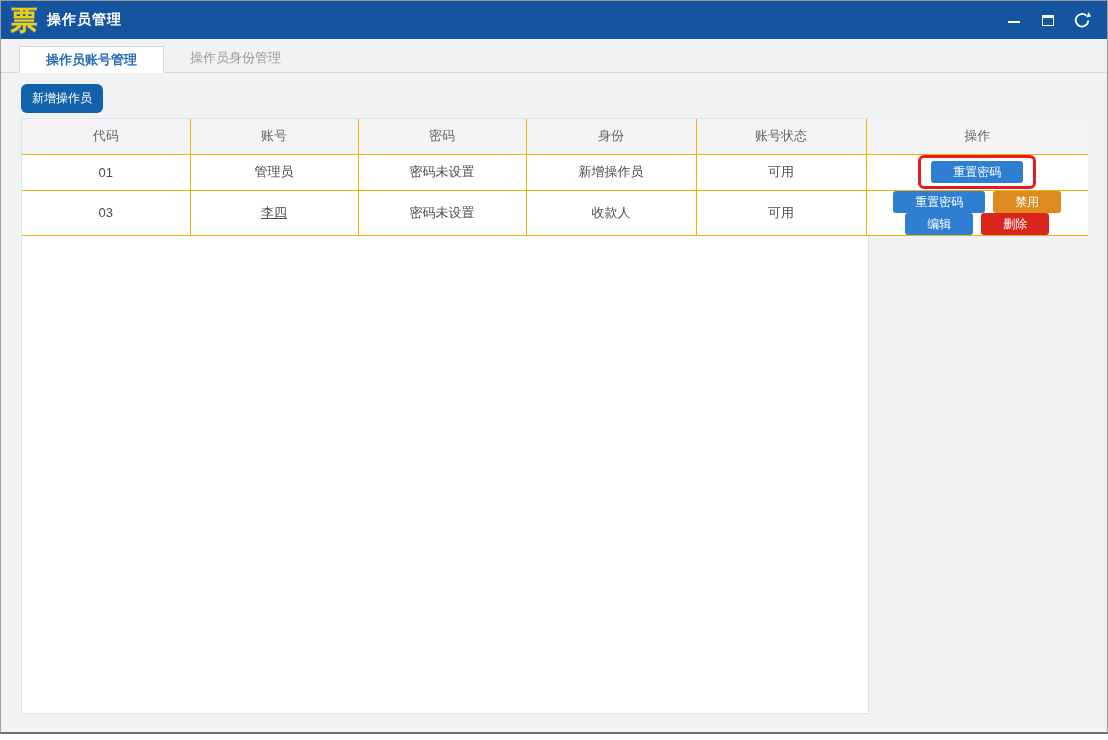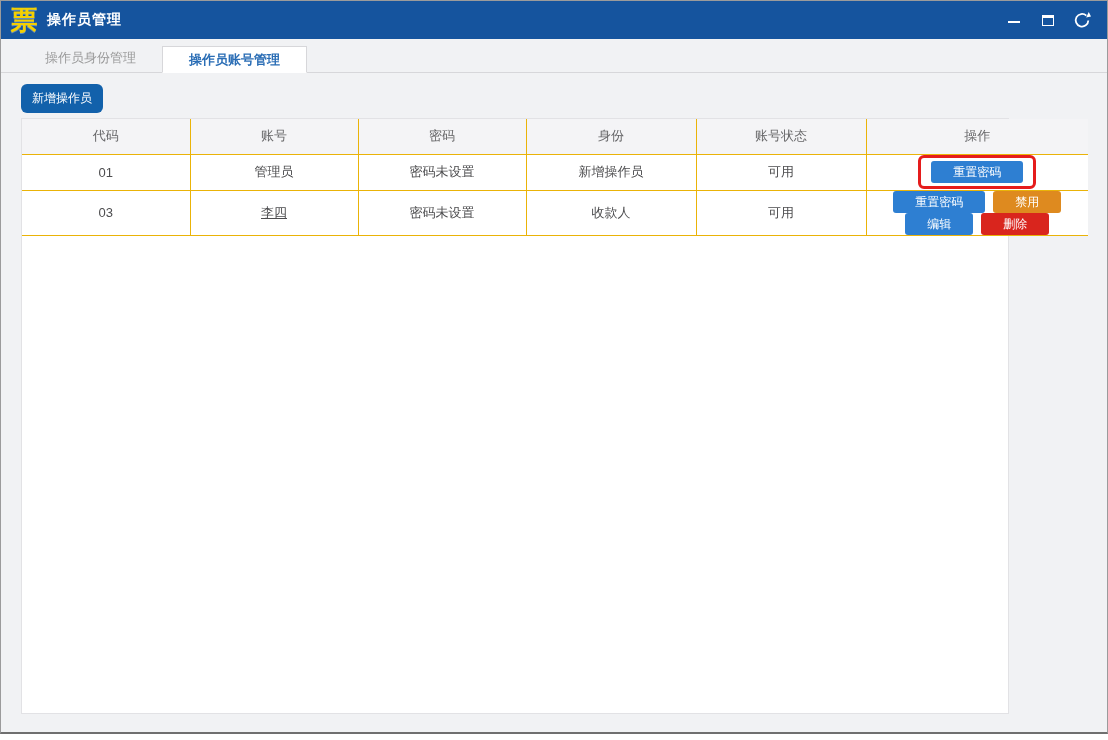--- a/index.html
+++ b/index.html
@@ -27,21 +27,21 @@
     margin-bottom:-1px; color:#2a6db5; font-weight:bold; }
   .tab.inactive { color:#9a9a9a; }
 
   
   .toolbar { padding:11px 0 0 20px; }
   .add-btn { display:inline-block; background:#1261ab; color:#fff; font-size:12px;
     padding:6px 11px; border:none; border-radius:6px; cursor:pointer;
     font-family:"Liberation Sans", sans-serif; }
 
   
-  .panel { position:absolute; left:20px; top:117px; width:988px; height:596px;
+  .panel { position:absolute; left:20px; top:117px; width:848px; height:596px;
     background:#ffffff; border:1px solid #e2e2e5; }
   table { border-collapse:collapse; width:100%; table-layout:fixed; }
   th, td { border:1px solid #eab308; text-align:center; font-size:13px; height:35px; }
   th { background:#f4f4f6; color:#666668; font-weight:normal; }
   td { color:#4d4d4f; height:36px; background:#fff; }
   tr > *:first-child { border-left:none; }
   tr > *:last-child { border-right:none; }
   thead tr > * { border-top:none; }
   a.acct-link { color:#4d4d4f; text-decoration:underline; cursor:pointer; }
 
@@ -73,22 +73,22 @@
       <div class="ctrl">
         <svg width="18" height="18" viewBox="0 0 20 20">
           <path d="M14.8 5.2 A7 7 0 1 0 17 10.5" fill="none" stroke="#ffffff" stroke-width="2"></path>
           <path d="M17.5 1.2 L14.6 7.1 L20 6.2 Z" fill="#ffffff"></path>
         </svg>
       </div>
     </div>
   </div>
 
   <div class="tabbar">
+    <div class="tab active">操作员账号管理</div>
     <div class="tab inactive">操作员身份管理</div>
-    <div class="tab active">操作员账号管理</div>
   </div>
 
   <div class="toolbar">
     <button class="add-btn">新增操作员</button>
   </div>
 
   <div class="panel">
     <table>
       <colgroup>
         <col style="width:168px">

